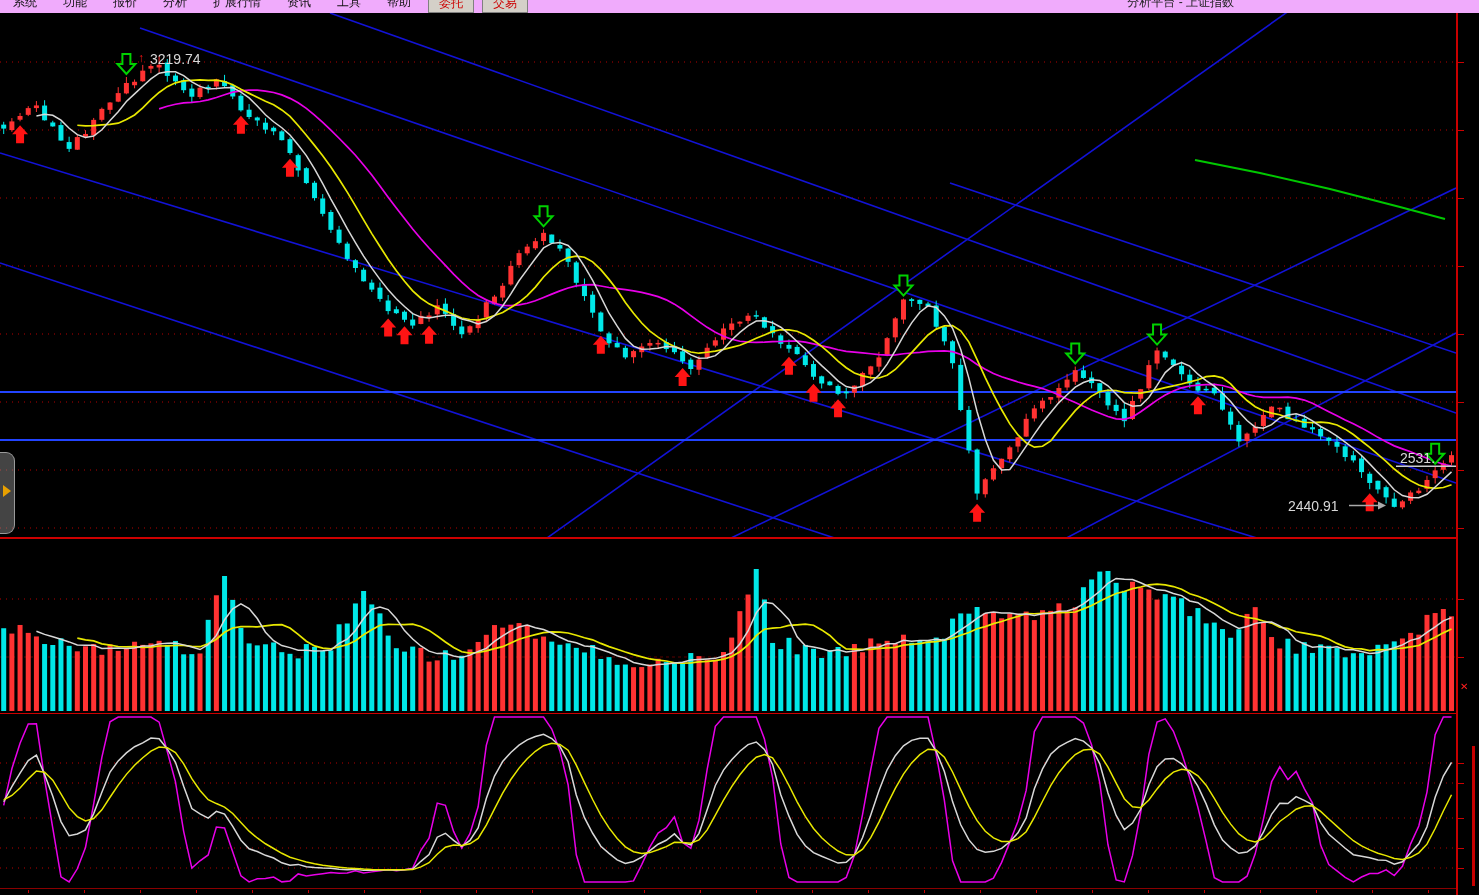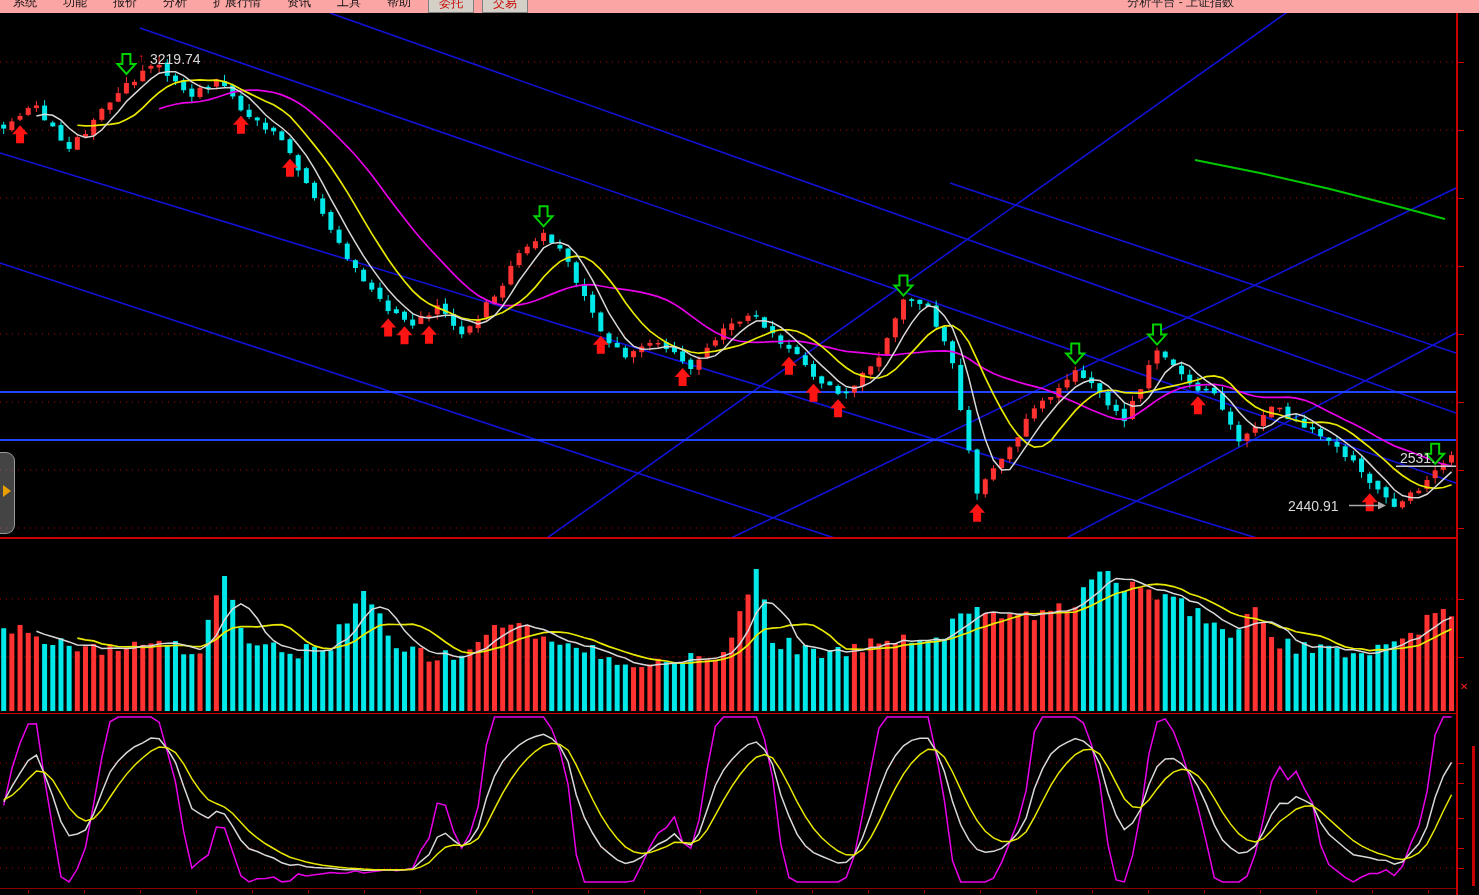--- a/index.html
+++ b/index.html
@@ -1,19 +1,19 @@
 <!DOCTYPE html>
 <html><head>
 <meta charset="utf-8">
 <style>
   html,body{margin:0;padding:0;background:#000;}
   #root{position:relative;width:1479px;height:895px;background:#000;overflow:hidden;
         font-family:"Liberation Sans","DejaVu Sans",sans-serif;}
   
-  #menubar{position:absolute;left:0;top:0;width:1479px;height:13px;background:#fca5a5;
+  #menubar{position:absolute;left:0;top:0;width:1479px;height:13px;background:#f0abfc;
            border-bottom:1px solid #1a1a1a;overflow:hidden;}
   #menubar-inner{display:flex;align-items:flex-start;transform:translateY(-8px);height:21px;white-space:nowrap;}
   .menu-item{font-size:12px;line-height:20px;color:#111;padding:0 13px;}
   .broker-btn{font-size:12px;line-height:18px;color:#cc0000;border:1px solid #808080;
               background:#d4d0c8;padding:0 10px;margin:1px 4px 0 4px;}
   #menubar-spacer{flex:1;}
   #win-title{font-size:12px;line-height:20px;color:#222;margin-right:245px;}
   
   .svg-abs{position:absolute;left:0;}
   .sep{position:absolute;left:0;width:1458px;}

